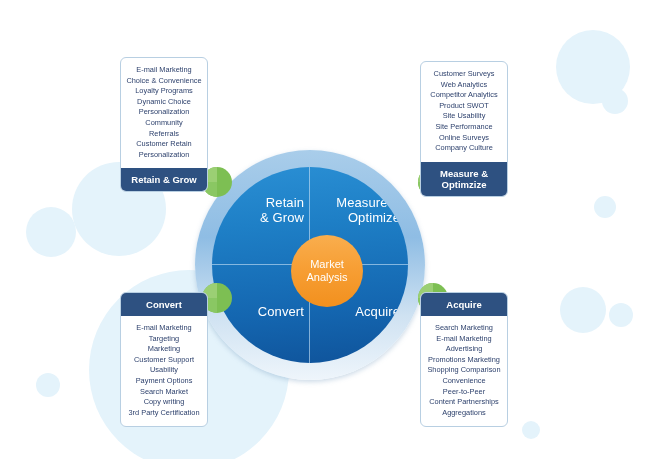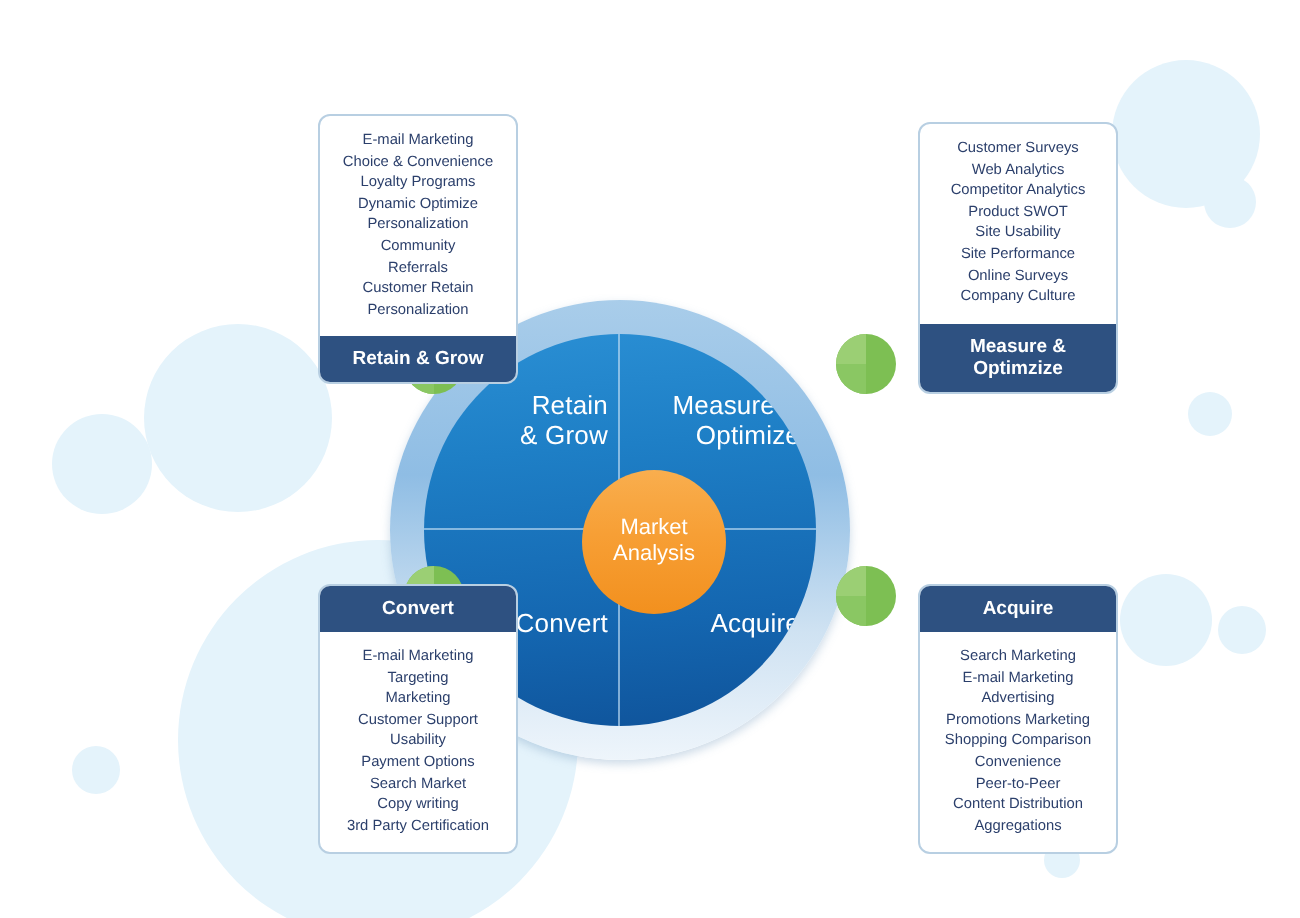--- a/index.html
+++ b/index.html
@@ -114,27 +114,26 @@
     background: #8ac763;
   }
   .node-tl { left: 202px; top: 167px; }
   .node-tr { left: 418px; top: 167px; }
   .node-bl { left: 202px; top: 283px; }
   .node-br { left: 418px; top: 283px; }
 
   
   .panel {
     position: absolute;
-    width: 100px;
+    width: 88px;
     background: #ffffff;
     border: 1px solid #b8cfe2;
     border-radius: 6px;
     box-sizing: border-box;
     overflow: hidden;
-    margin-left: 39px;
   }
   .panel-head {
     background: #2e5181;
     color: #ffffff;
     font-size: 9.5px;
     font-weight: bold;
     text-align: center;
     padding: 6px 2px;
     line-height: 11px;
   }
@@ -207,21 +206,21 @@
   <div class="node node-tl"></div>
   <div class="node node-tr"></div>
   <div class="node node-bl"></div>
   <div class="node node-br"></div>
 
   <div class="panel p-retain">
     <div class="panel-body">
         <div>E-mail Marketing</div>
         <div>Choice &amp; Convenience</div>
         <div>Loyalty Programs</div>
-        <div>Dynamic Optimize</div>
+        <div>Dynamic Choice</div>
         <div>Personalization</div>
         <div>Community</div>
         <div>Referrals</div>
         <div>Customer Retain</div>
         <div>Personalization</div>
       </div>
     <div class="panel-head">Retain &amp; Grow</div>
   </div>
 
   <div class="panel p-measure">
@@ -259,18 +258,18 @@
   <div class="panel p-acquire">
     <div class="panel-head">Acquire</div>
     <div class="panel-body">
         <div>Search Marketing</div>
         <div>E-mail Marketing</div>
         <div>Advertising</div>
         <div>Promotions Marketing</div>
         <div>Shopping Comparison</div>
         <div>Convenience</div>
         <div>Peer-to-Peer</div>
-        <div>Content Distribution</div>
+        <div>Content Partnerships</div>
         <div>Aggregations</div>
       </div>
   </div>
 
 </div>
 
 </body></html>

